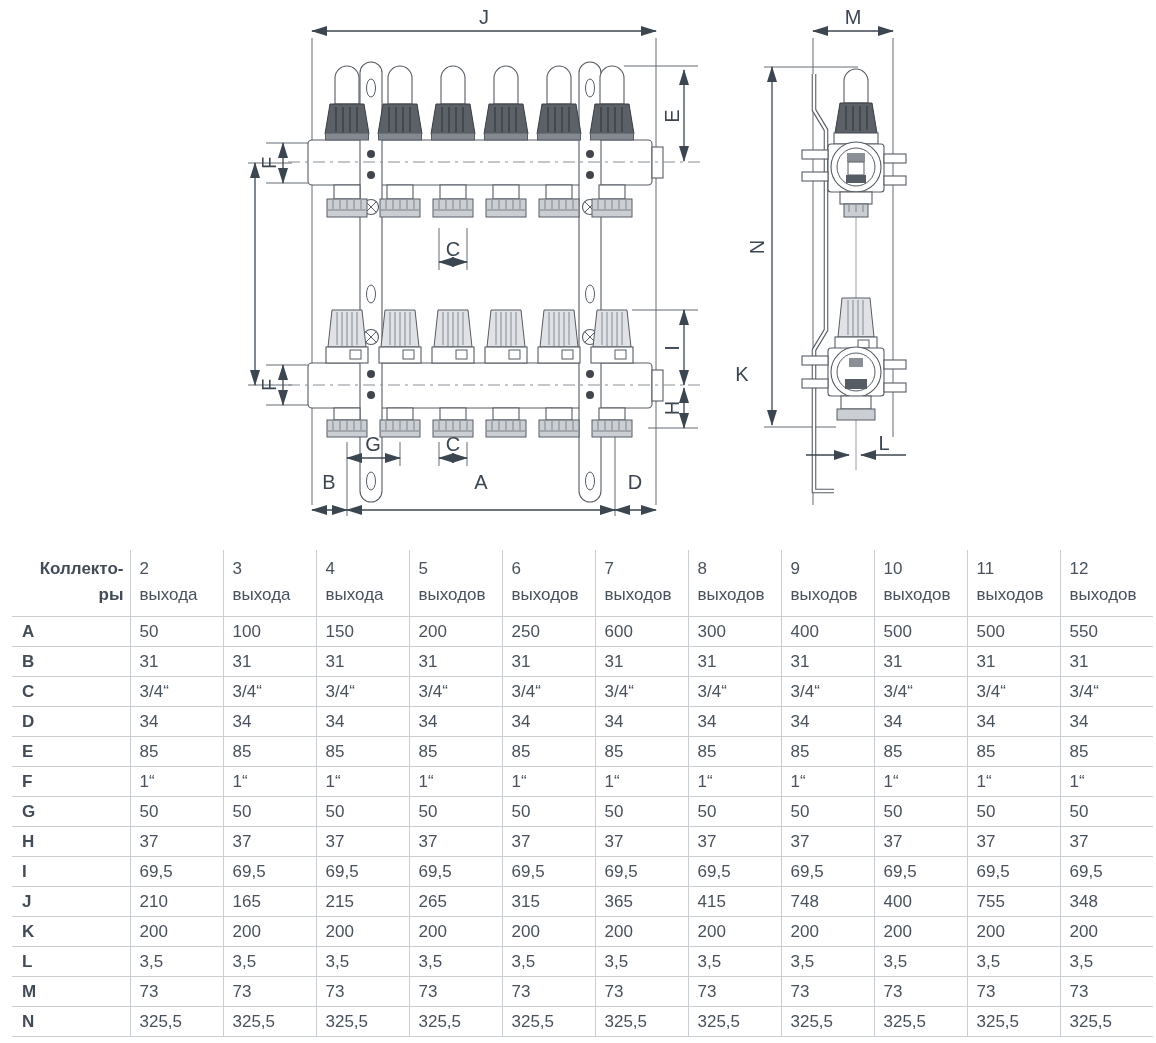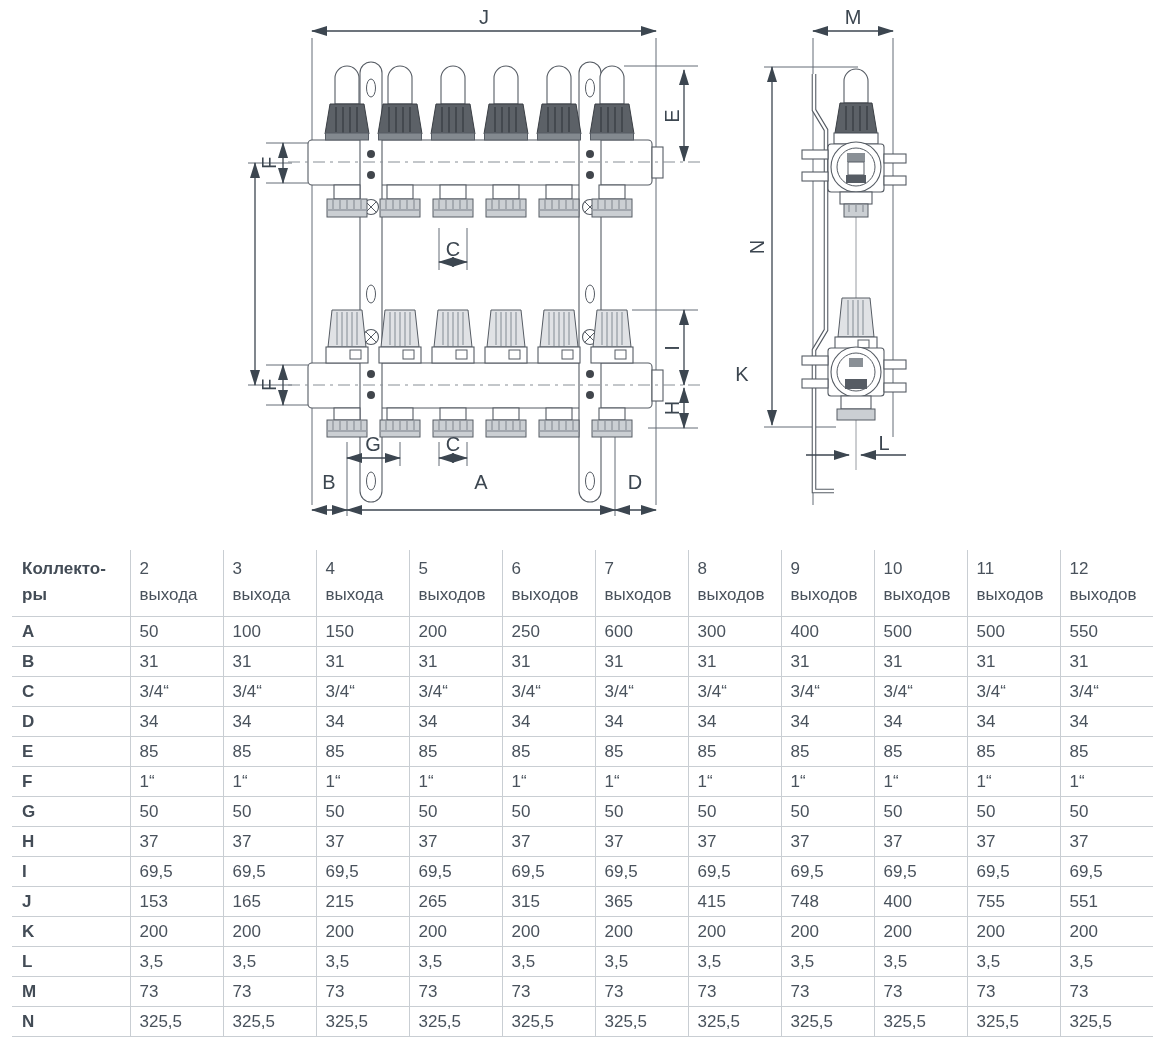--- a/index.html
+++ b/index.html
@@ -27,21 +27,21 @@
   .profin{stroke:#ffffff;stroke-width:2.4;fill:none;}
   
   .table-wrap{position:absolute;left:12px;top:550px;width:1142px;}
   table.dims{border-collapse:collapse;table-layout:fixed;width:1141px;
              color:#49525c;font-size:17px;}
   table.dims th,table.dims td{text-align:left;vertical-align:middle;
              padding:2px 6px 2px 9px;border-bottom:1px solid #c9ced3;
              font-weight:normal;}
   table.dims td{height:25px;}
   table.dims th{height:58px;vertical-align:top;padding-top:6px;line-height:1.5;}
-  table.dims th.hl{font-weight:bold;color:#434c56;padding-left:10px;}
+  table.dims th.hl{font-weight:bold;color:#434c56;padding-left:10px;text-align:right;}
   table.dims td.rl{font-weight:bold;color:#434c56;padding-left:10px;}
   table.dims th+th,table.dims td+td{border-left:1px solid #c9ced3;}
 </style>
 </head>
 <body>
 
 <div id="stage">
 
   <svg width="1156" height="535" viewBox="0 0 1156 535">
     <defs>
@@ -398,31 +398,31 @@
             <td>69,5</td>
             <td>69,5</td>
             <td>69,5</td>
             <td>69,5</td>
             <td>69,5</td>
             <td>69,5</td>
             <td>69,5</td>
           </tr>
           <tr>
             <td class="rl">J</td>
-            <td>153</td>
+            <td>210</td>
             <td>165</td>
             <td>215</td>
             <td>265</td>
             <td>315</td>
             <td>365</td>
             <td>415</td>
             <td>748</td>
             <td>400</td>
             <td>755</td>
-            <td>551</td>
+            <td>348</td>
           </tr>
           <tr>
             <td class="rl">K</td>
             <td>200</td>
             <td>200</td>
             <td>200</td>
             <td>200</td>
             <td>200</td>
             <td>200</td>
             <td>200</td>

